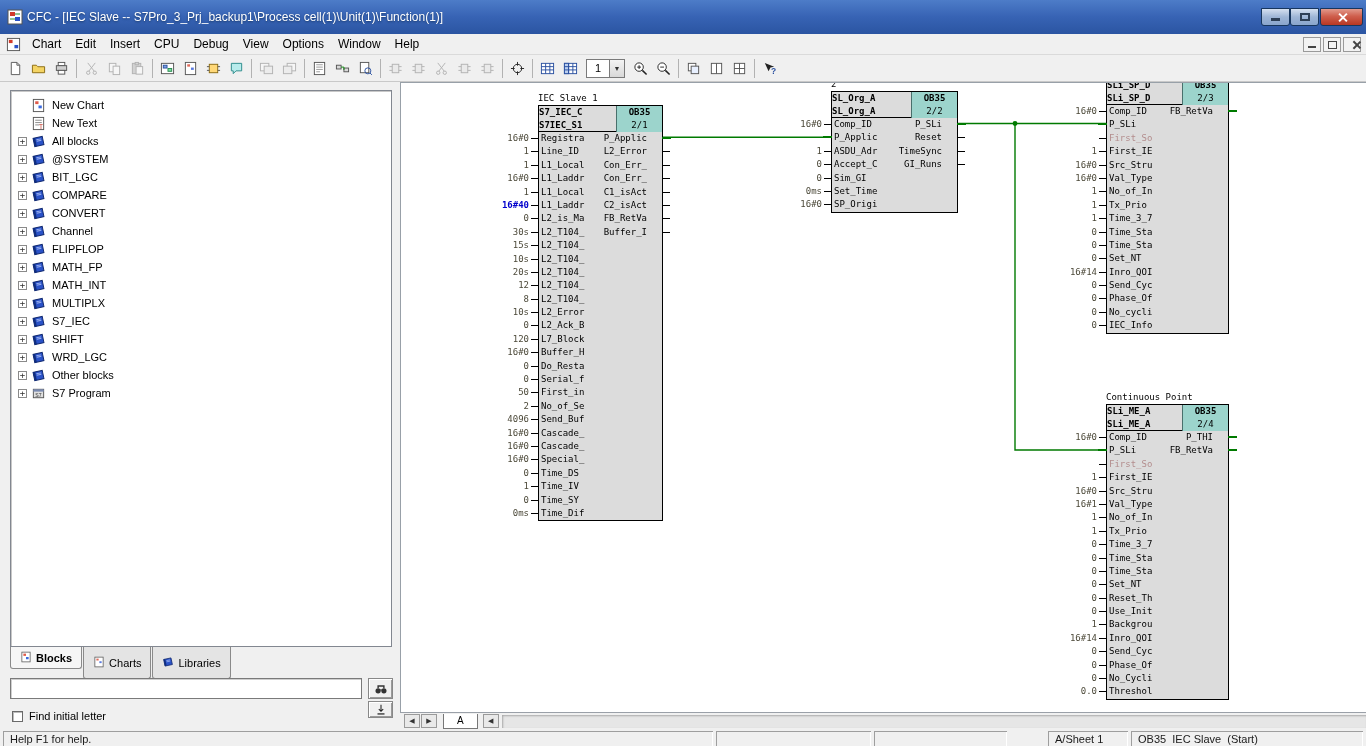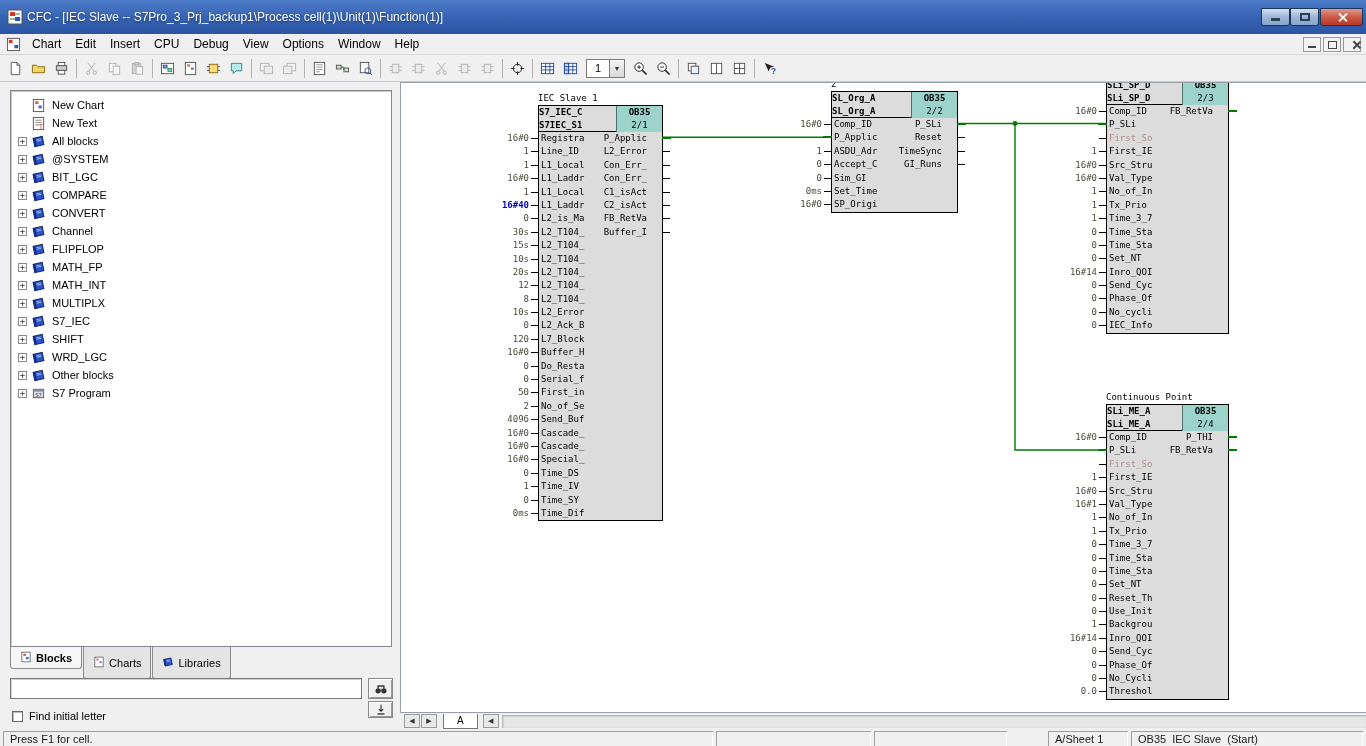--- a/index.html
+++ b/index.html
@@ -1116,21 +1116,21 @@
       <button class="sb-btn">◀</button>
       <button class="sb-btn">▶</button>
       <span class="sb-tab">A</span>
       <button class="sb-btn">◀</button>
       <span class="sb-track"></span>
     </div>
   </div>
 </div>
 
 <div class="statusbar">
-  <span class="sb-seg seg1">Press F1 for cell.</span>
+  <span class="sb-seg seg1">Help F1 for help.</span>
   <span class="sb-seg seg2"></span>
   <span class="sb-seg seg3"></span>
   <span class="sb-seg seg4">A/Sheet 1</span>
   <span class="sb-seg seg5">OB35  IEC Slave  (Start)</span>
 </div>
 
 <div class="taskbar" id="taskbar">
     <span class="tk-frag" style="left: 263px; width: 11px; background: rgb(224, 120, 32);"></span>
     <span class="tk-frag" style="left: 312px; width: 8px; background: rgb(184, 184, 194);"></span>
     <span class="tk-frag" style="left: 352px; width: 8px; background: rgb(200, 200, 210);"></span>

